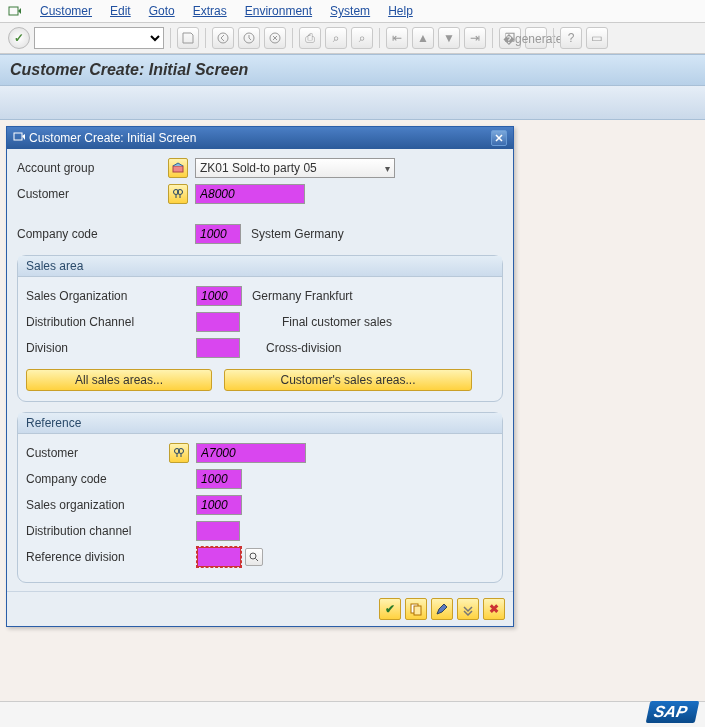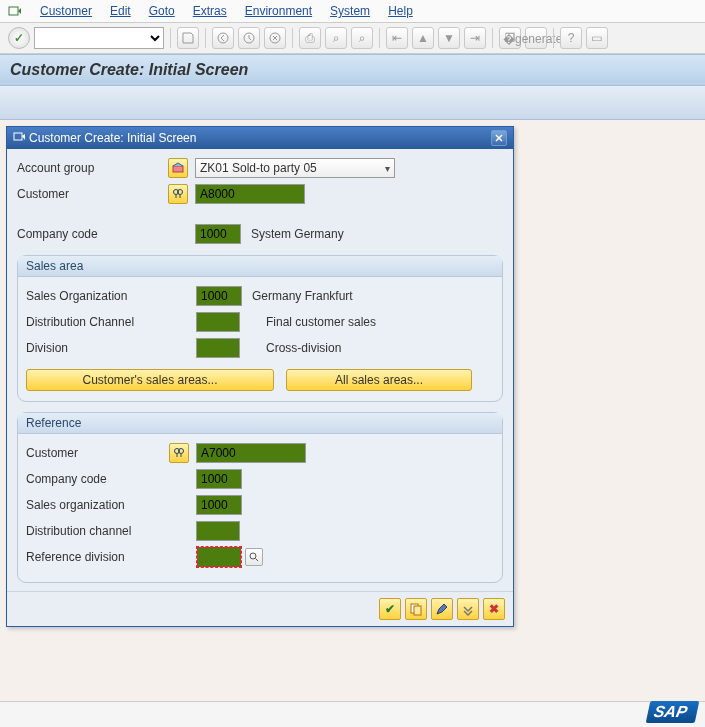--- a/index.html
+++ b/index.html
@@ -94,21 +94,21 @@
     display:flex;align-items:center;justify-content:center;cursor:pointer;
   }
   .combo{
     height:20px;width:200px;border:1px solid #999;background:linear-gradient(#fff,#eee);
     display:flex;align-items:center;padding:0 4px;position:relative;cursor:pointer;
   }
   .combo:after{
     content:"▾";position:absolute;right:4px;color:#555;font-size:10px;
   }
   .txt{
-    height:20px;border:1px solid #999;background:#4d7c0f;padding:1px 4px;font-size:12px;
+    height:20px;border:1px solid #999;background:#d946ef;padding:1px 4px;font-size:12px;font-style:italic;
   }
   .txt.w110{width:110px;}
   .txt.w46{width:46px;text-align:left;}
   .txt.w30{width:30px;text-align:left;padding-left:38px;}
   .desc{margin-left:10px;color:#333;}
   .group{
     border:1px solid #b8c8d8;border-radius:9px;background:#eaf0f6;margin-top:10px;
     padding:6px 8px 10px 8px;
   }
   .group-hd{
@@ -288,34 +288,34 @@
         <div class="group-hd">Sales area</div>
 
         <div class="row">
           <div class="lbl" style="width:170px;">Sales Organization</div>
           <input class="txt w46" value="1000" style="">
           <div class="desc">Germany Frankfurt</div>
         </div>
         <div class="row">
           <div class="lbl" style="width:170px;">Distribution Channel</div>
           <input class="txt w30" value="10" style="">
-          <div class="desc" style="margin-left:26px;">Final customer sales</div>
+          <div class="desc" style="margin-left:42px;">Final customer sales</div>
         </div>
         <div class="row">
           <div class="lbl" style="width:170px;">Division</div>
           <input class="txt w30" value="00" style="">
           <div class="desc" style="margin-left:26px;">Cross-division</div>
         </div>
 
         <div class="btns-row">
+          <div class="btn-yellow w1">
+            <span>All sales areas...</span>
+          </div>
           <div class="btn-yellow w2">
             <span>Customer's sales areas...</span>
-          </div>
-          <div class="btn-yellow w1">
-            <span>All sales areas...</span>
           </div>
         </div>
       </div>
 
       <div class="group">
         <div class="group-hd">Reference</div>
 
         <div class="row">
           <div class="lbl" style="width:142px;">Customer</div>
           <div class="icon-cell">

